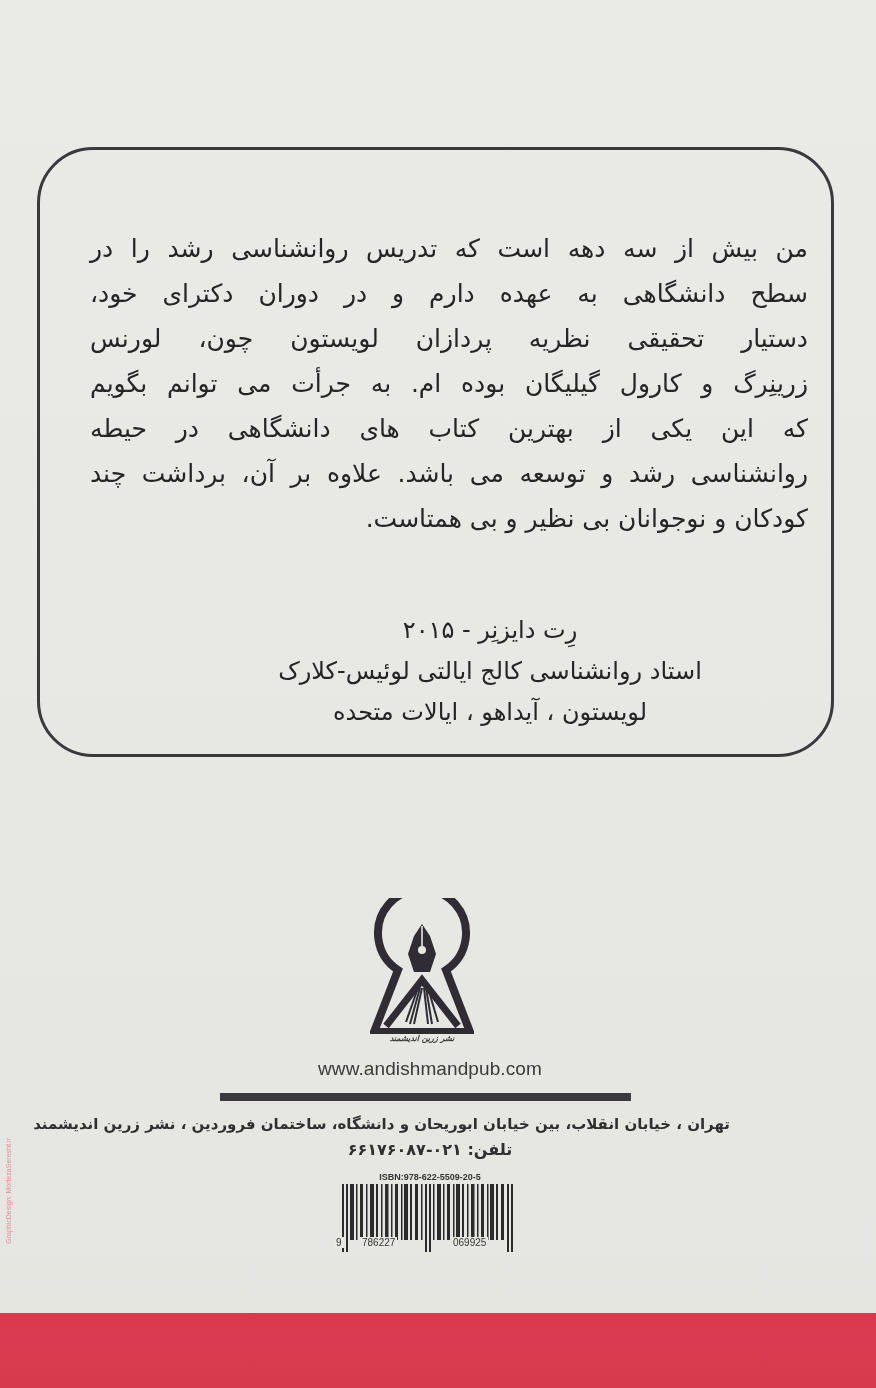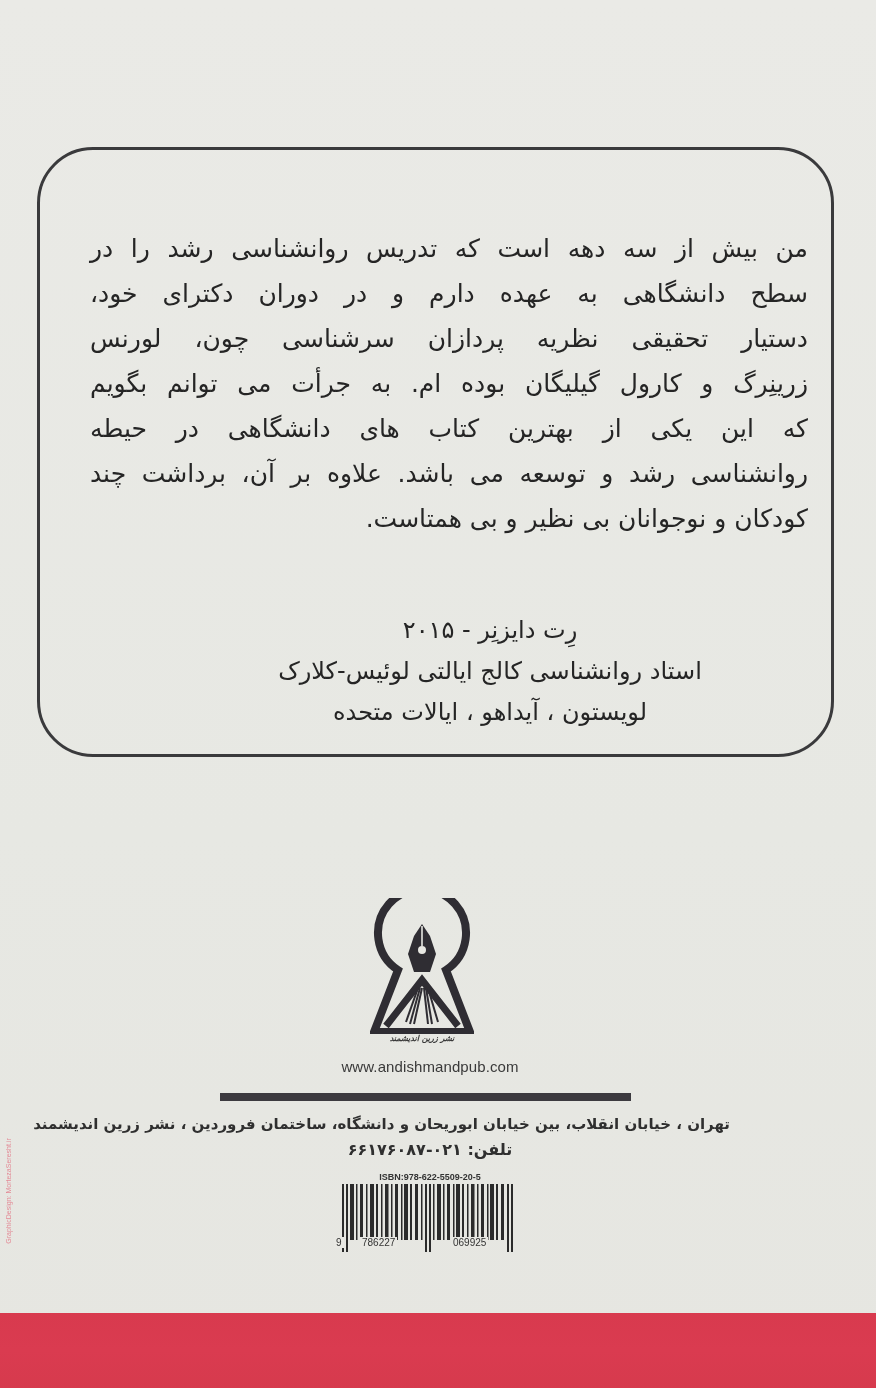--- a/index.html
+++ b/index.html
@@ -84,21 +84,21 @@
       font-style: italic;
       color: #3a3a3a;
     }
     .website {
       position: absolute;
       left: 300px;
       top: 1058px;
       width: 260px;
       text-align: center;
       font-family: "Liberation Sans", sans-serif;
-      font-size: 15px;
+      font-size: 19px;
       color: #3a3a3a;
       letter-spacing: 0.1px;
     }
     .divider {
       position: absolute;
       left: 220px;
       top: 1093px;
       width: 411px;
       height: 8px;
       background: #3c3a3f;
@@ -184,21 +184,21 @@
 </head>
 <body>
 
 <div class="page">
 
   <div class="quote-box"></div>
 
   <div class="quote-text">
     <span class="line">من بیش از سه دهه است که تدریس روانشناسی رشد را در</span>
     <span class="line">سطح دانشگاهی به عهده دارم و در دوران دکترای خود،</span>
-    <span class="line">دستیار تحقیقی نظریه پردازان سرشناسی چون، لورنس</span>
+    <span class="line">دستیار تحقیقی نظریه پردازان لویستون چون، لورنس</span>
     <span class="line">زرینِرگ و کارول گیلیگان بوده ام. به جرأت می توانم بگویم</span>
     <span class="line">که این یکی از بهترین کتاب های دانشگاهی در حیطه</span>
     <span class="line">روانشناسی رشد و توسعه می باشد. علاوه بر آن، برداشت چند</span>
     <span class="line last">کودکان و نوجوانان بی نظیر و بی همتاست.</span>
   </div>
 
   <div class="signature">
     <div>رِت دایزنِر - ۲۰۱۵</div>
     <div>استاد روانشناسی کالج ایالتی لوئیس-کلارک</div>
     <div>لویستون ، آیداهو ، ایالات متحده</div>

